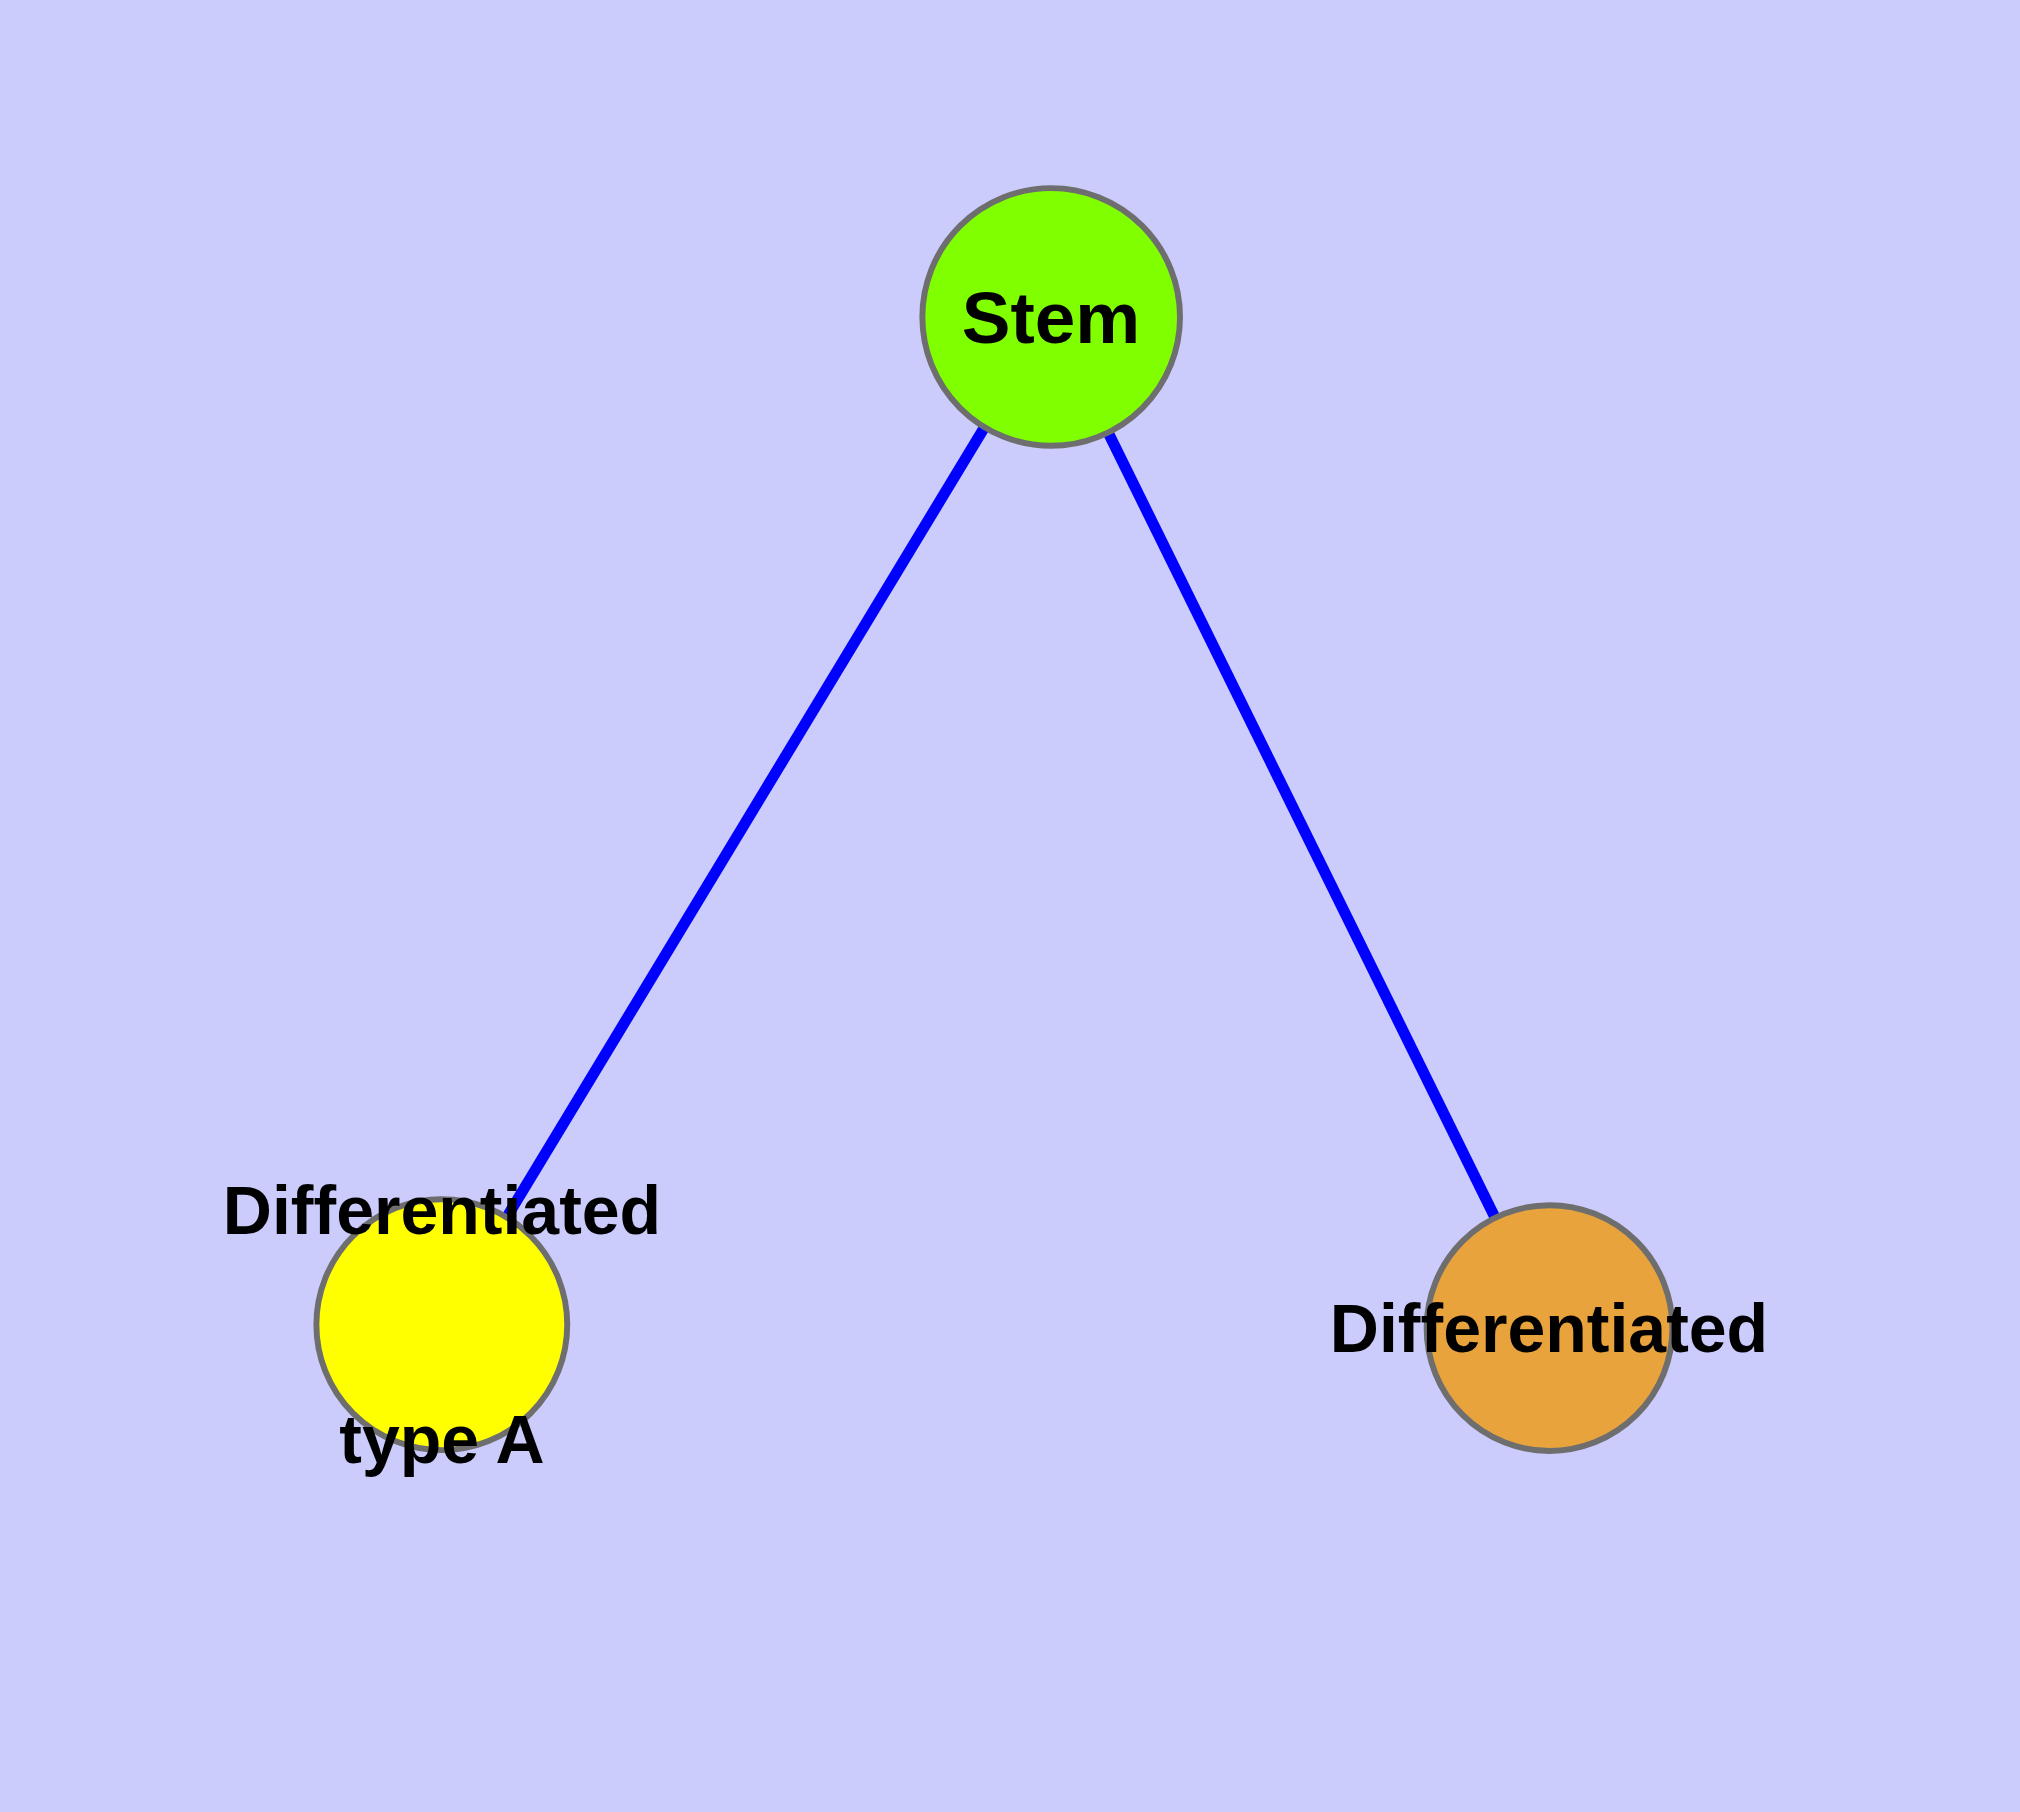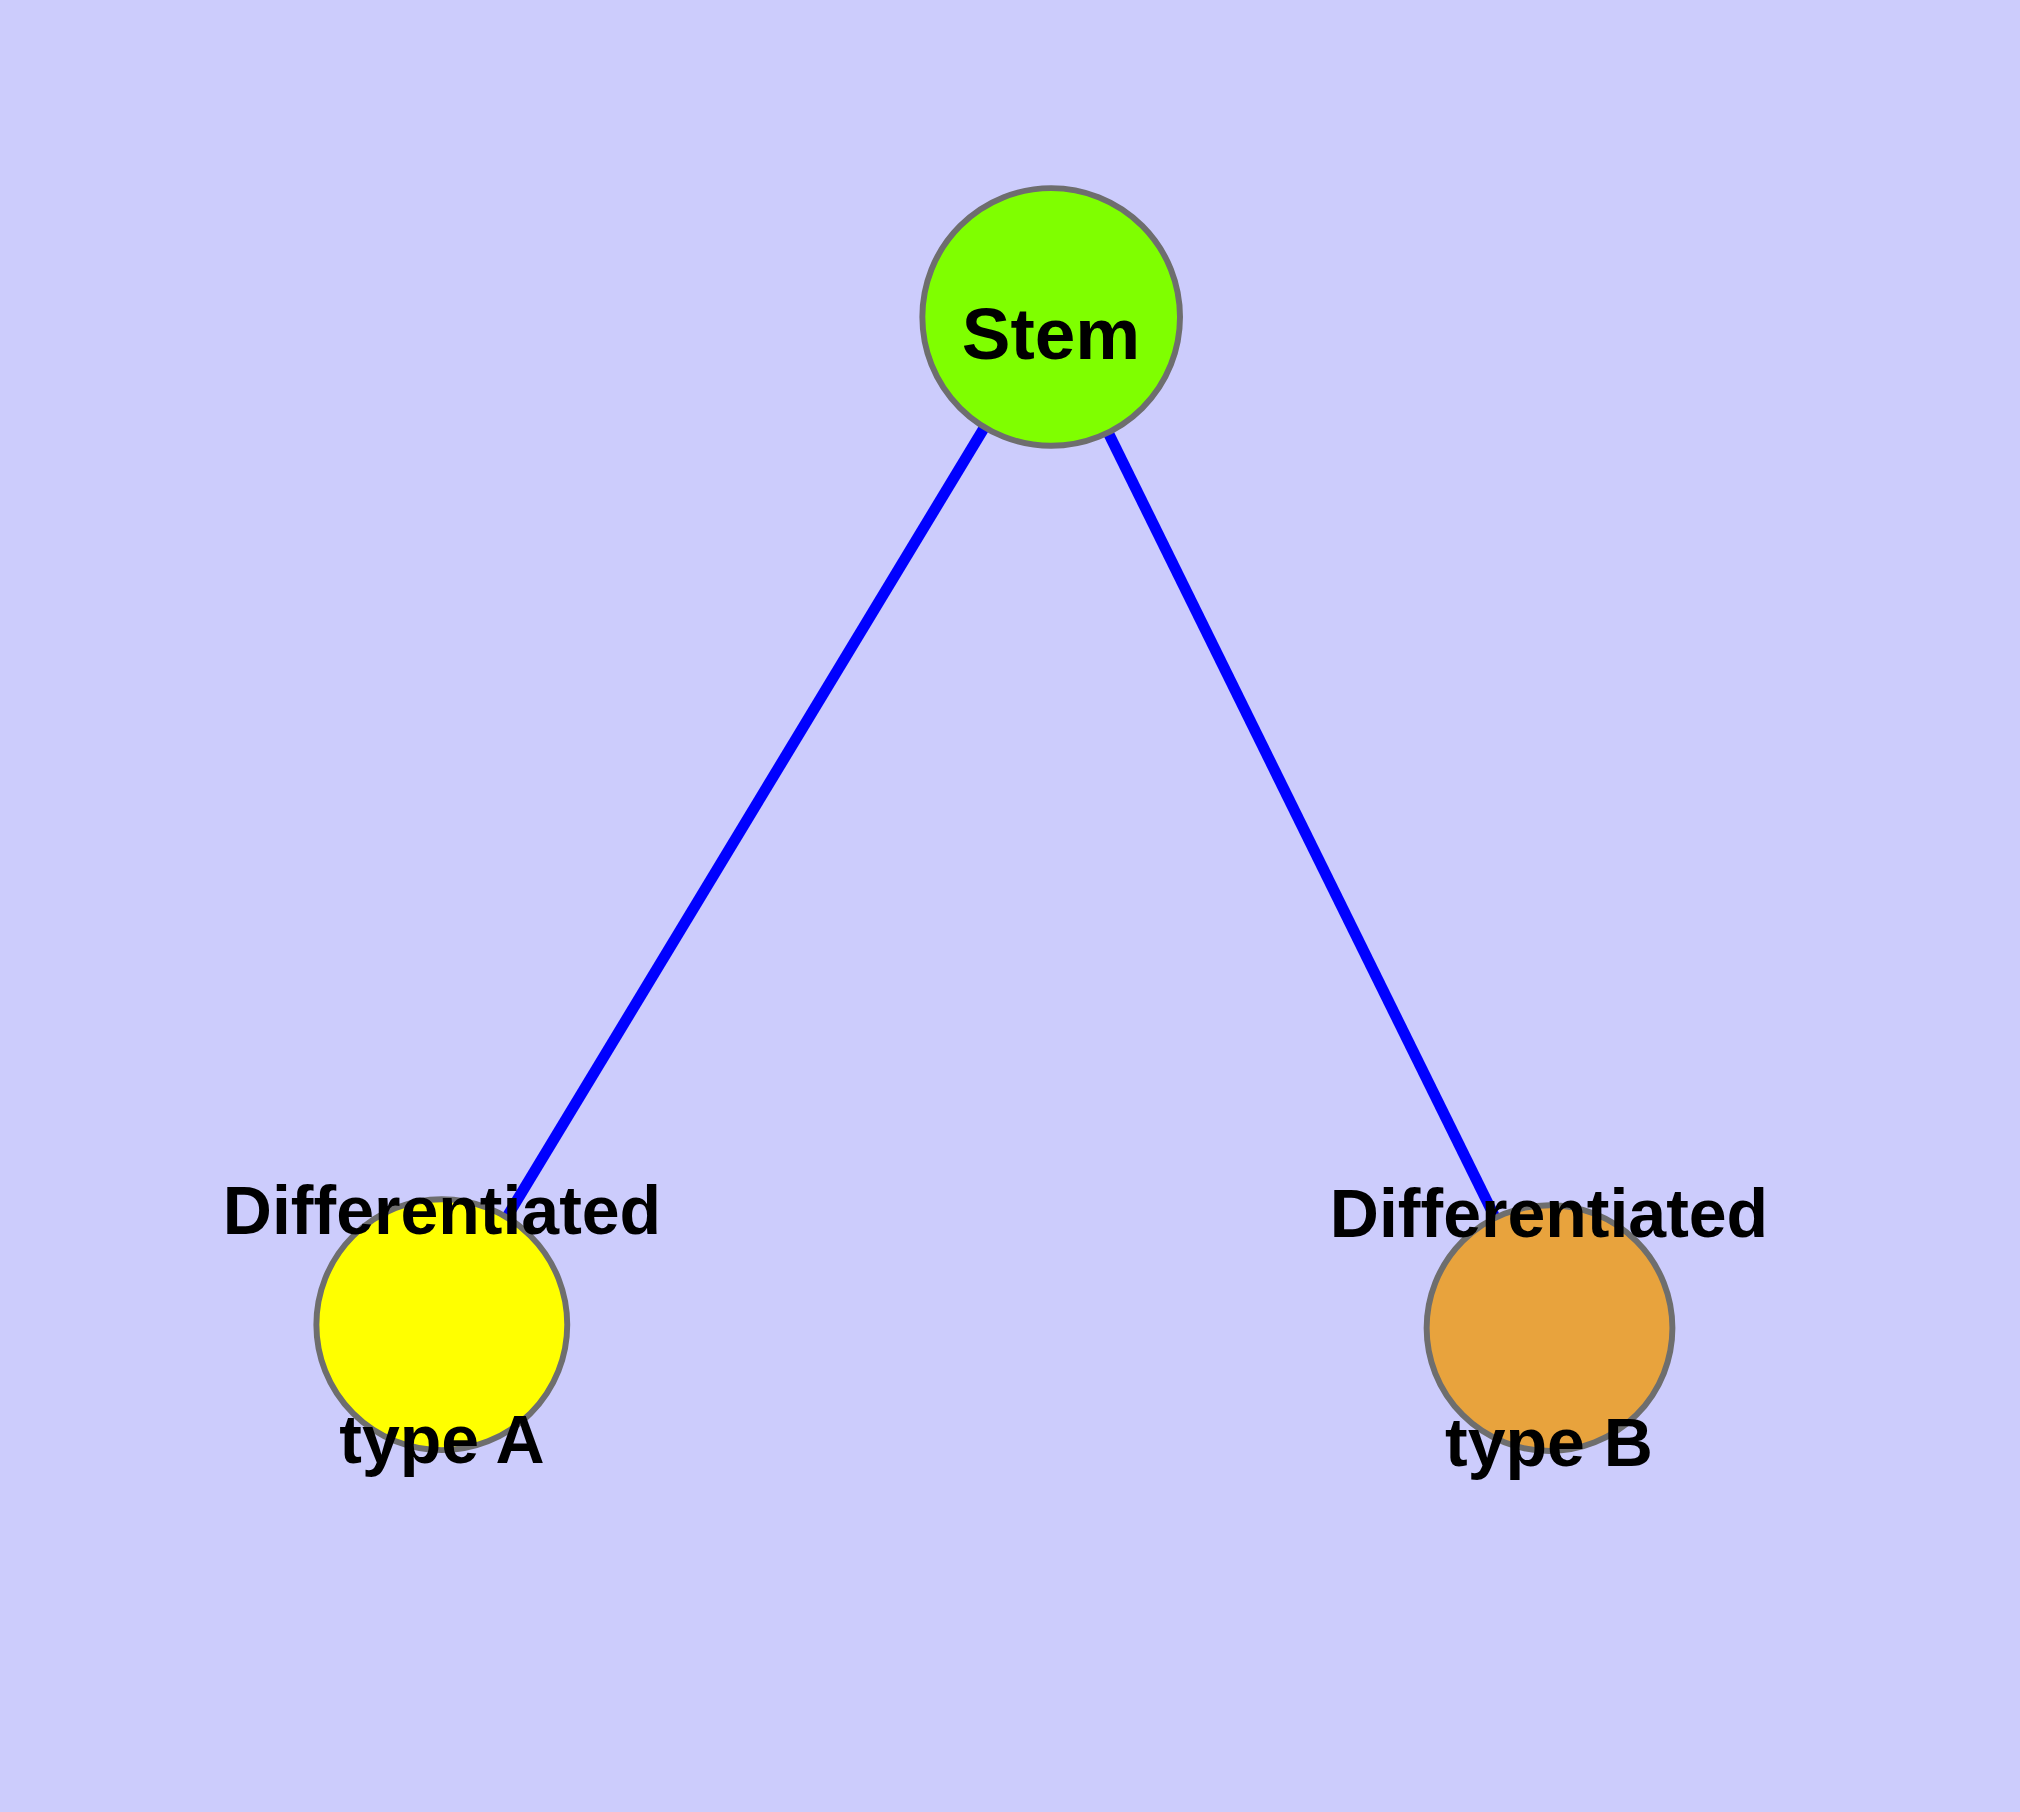--- a/index.html
+++ b/index.html
@@ -56,28 +56,27 @@
       <line x1="1240" y1="374" x2="1828" y2="1567" stroke="#0000ff" stroke-width="13" stroke-linecap="butt"></line>
     </g>
 
     <g>
       <circle cx="1240" cy="374" r="152" fill="#7fff00" stroke="#6e6e6e" stroke-width="7"></circle>
       <circle cx="521" cy="1563" r="148" fill="#ffff00" stroke="#6e6e6e" stroke-width="7"></circle>
       <circle cx="1828" cy="1567" r="145" fill="#e8a33d" stroke="#6e6e6e" stroke-width="7"></circle>
     </g>
   </svg>
 
-  <div class="node-label label-stem" style="left: 1051px; top: 333px; color: rgb(0, 0, 0);">
+  <div class="node-label label-stem" style="left: 1051px; top: 317px; color: rgb(0, 0, 0);">
     <div>Stem</div>
   </div>
 
   <div class="node-label label-diff" style="left:442px; top:1325px;">
     <div>Differentiated</div>
     <div>type A</div>
   </div>
 
   <div class="node-label label-diff" style="left:1549px; top:1328px;">
     <div>Differentiated</div>
-    <div>type B</div>
   </div>
 
 </div>
 
 
 </body></html>

